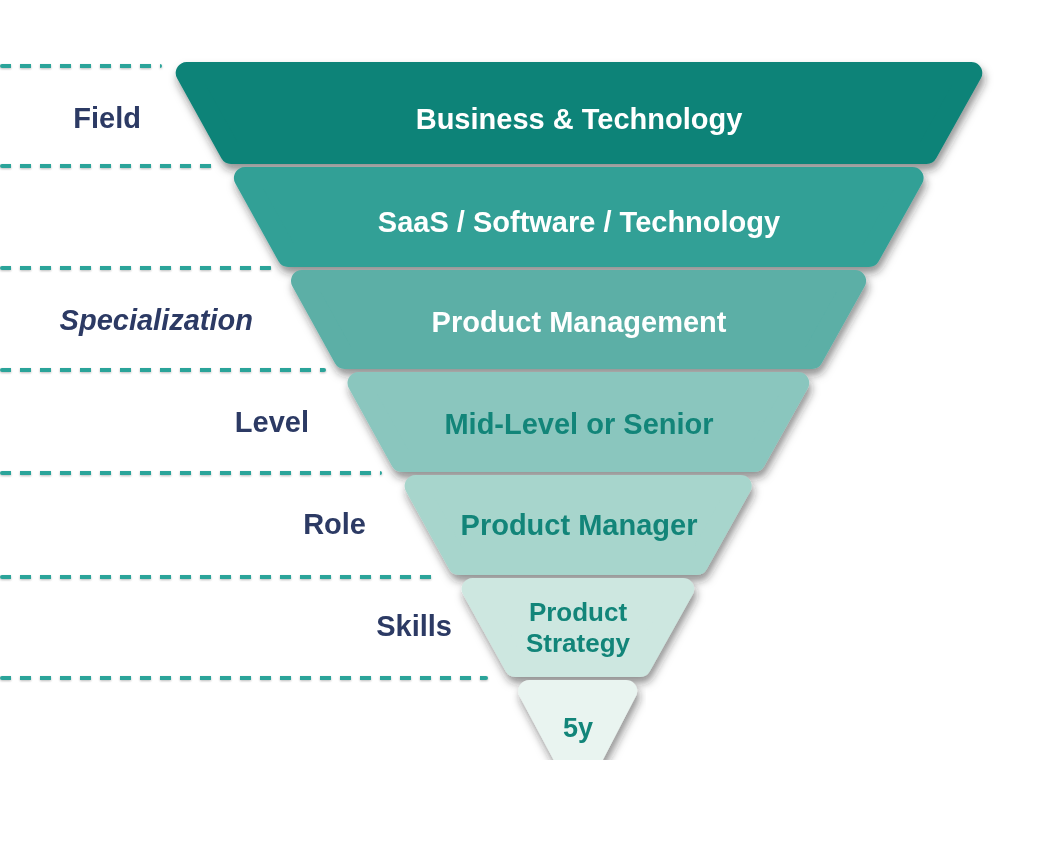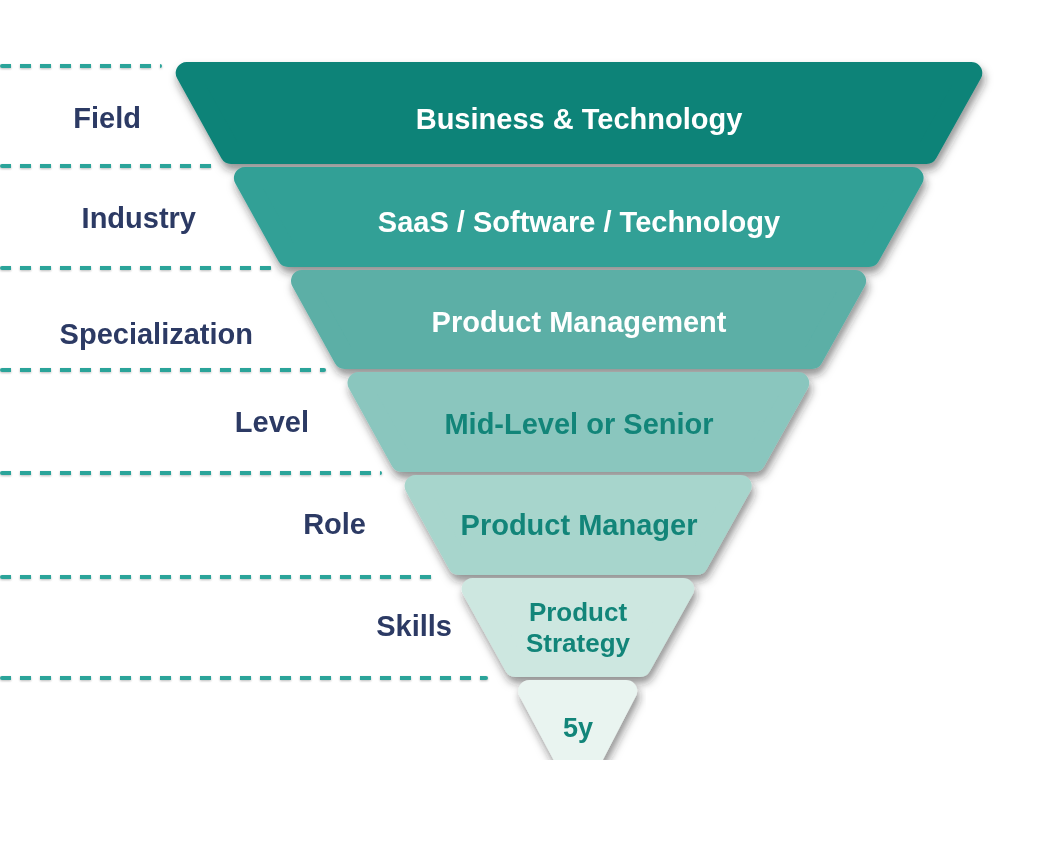--- a/index.html
+++ b/index.html
@@ -38,22 +38,21 @@
   <div class="dash-line" style="top:64px;width:162px;"></div>
   <div class="dash-line" style="top:164px;width:218px;"></div>
   <div class="dash-line" style="top:266px;width:272px;"></div>
   <div class="dash-line" style="top:368px;width:326px;"></div>
   <div class="dash-line" style="top:471px;width:382px;"></div>
   <div class="dash-line" style="top:575px;width:434px;"></div>
   <div class="dash-line" style="top:676px;width:488px;"></div>
   <div class="dash-line" style="top:780px;width:560px;"></div>
 
   <div class="row-label" style="top:101px;right:901px;">Field</div>
-  <div class="row-label" style="top:201px;right:846px;">Industry</div>
-  <div class="row-label" style="top:317px;right:789px;">Specialization</div>
+  <div class="row-label" style="top:303px;right:789px;font-style:italic;">Specialization</div>
   <div class="row-label" style="top:405px;right:733px;margin-left:33px;">Level</div>
   <div class="row-label" style="top:507px;right:676px;">Role</div>
   <div class="row-label" style="top:609px;right:590px;">Skills</div>
 
   <svg class="funnel-svg" width="1042" height="868" viewBox="0 0 1042 868">
     <defs>
       <filter id="ds" x="-20%" y="-20%" width="140%" height="160%">
         <feDropShadow dx="2" dy="6" stdDeviation="4" flood-color="#1a1a1a" flood-opacity="0.5"></feDropShadow>
       </filter>
     </defs>

